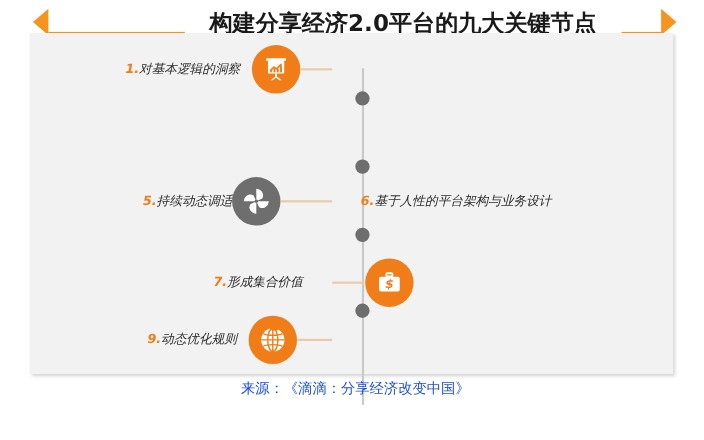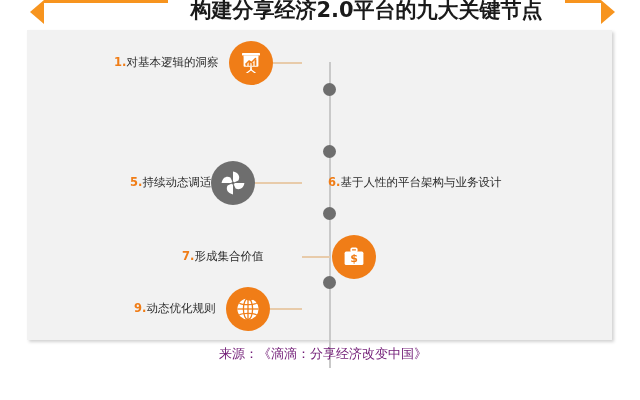--- a/index.html
+++ b/index.html
@@ -8,21 +8,21 @@
     background:#ffffff;
     font-family:"DejaVu Sans","Liberation Sans",sans-serif;
     overflow:hidden;
     position:relative;
   }
   #root{position:relative;width:640px;height:400px;}
 
   
   .title-bar{
     position:absolute;left:0;top:0;width:640px;height:32px;
-    display:flex;align-items:flex-start;
+    display:flex;align-items:flex-end;
   }
   .arrow-left{
     width:0;height:0;margin-left:30px;
     border-top:12px solid transparent;
     border-bottom:12px solid transparent;
     border-right:14px solid #f7941e;
   }
   .arrow-right{
     width:0;height:0;margin-right:25px;
     border-top:12px solid transparent;
@@ -53,21 +53,21 @@
     position:absolute;left:302px;top:32px;
     width:2px;height:306px;background:#c9c9c9;
   }
   .node-dot{
     position:absolute;left:296px;
     width:13px;height:13px;border-radius:50%;
     background:#6e6e6e;
   }
 
   
-  .row{position:absolute;left:0;width:528px;height:46px;}
+  .row{position:absolute;left:0;width:528px;height:46px;font-style:italic;}
   .row .label{
     position:absolute;top:50%;transform:translateY(-50%);
     font-size:11.5px;color:#2b2b2b;white-space:nowrap;
     line-height:1;
   }
   .row .label .num{color:#f07d17;font-weight:bold;}
   .connector{
     position:absolute;top:50%;transform:translateY(-50%);
     height:2px;background:#e8cbaa;
   }
@@ -77,21 +77,21 @@
     display:flex;align-items:center;justify-content:center;
   }
   .ic-orange{background:#f07d17;}
   .ic-gray{background:#6e6e6e;}
   .icon-circle svg{display:block;}
 
   
   .caption{
     position:absolute;left:0;top:344px;width:640px;
     text-align:center;
-    font-size:13px;color:#701a75;line-height:1.5;
+    font-size:13px;color:#1d4ed8;line-height:1.5;
     font-family:"DejaVu Sans","Liberation Sans",sans-serif;
   }
   .caption div{white-space:nowrap;}
   .cap-line1{padding-left:6px;}
   .cap-line2{padding-left:6px;}
 </style>
 </head>
 <body>
 
 <div id="root">
@@ -141,21 +141,21 @@
         <path d="M14 14 L14 25.4 C8.4 24.6 6.6 20 8.6 16.6 Z" fill="#fff"></path>
         <path d="M14 14 L2.6 14 C3.4 8.4 8 6.6 11.4 8.6 Z" fill="#fff"></path>
         <circle cx="14" cy="14" r="1.6" fill="#6e6e6e"></circle>
       </svg>
     </div>
     <div class="connector" style="left:255px;width:47px"></div>
     <div class="label" style="left:328px"><span class="num">6.</span><span>基于人性的平台架构与业务设计</span></div>
   </div>
 
   <div class="row" style="top:234px">
-    <div class="label" style="left:182px"><span class="num">7.</span><span>形成集合价值</span></div>
+    <div class="label" style="left:194px"><span class="num">7.</span><span>形成集合价值</span></div>
     <div class="connector" style="left:302px;width:28px"></div>
     <div class="icon-circle ic-orange" style="left:332px">
       <svg width="26" height="26" viewBox="0 0 26 26">
         <rect x="10.2" y="4.4" width="5.6" height="3" rx="1" fill="none" stroke="#fff" stroke-width="1.7"></rect>
         <rect x="3.6" y="7.6" width="18.8" height="13.4" rx="1.6" fill="#fff"></rect>
         <text x="13" y="17.6" font-size="11" font-weight="bold" fill="#f07d17" text-anchor="middle" font-family="DejaVu Sans, sans-serif">$</text>
       </svg>
     </div>
   </div>
 

